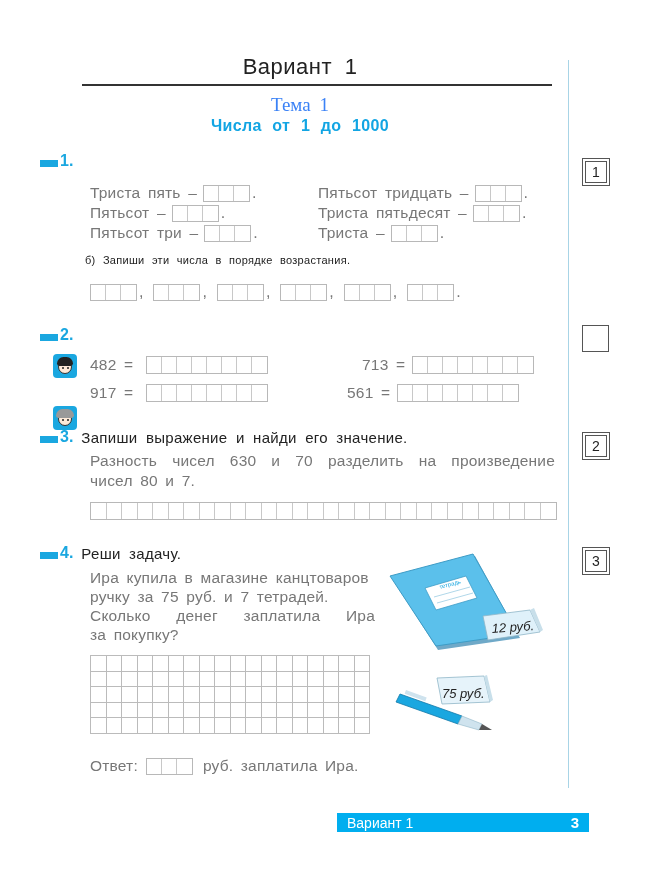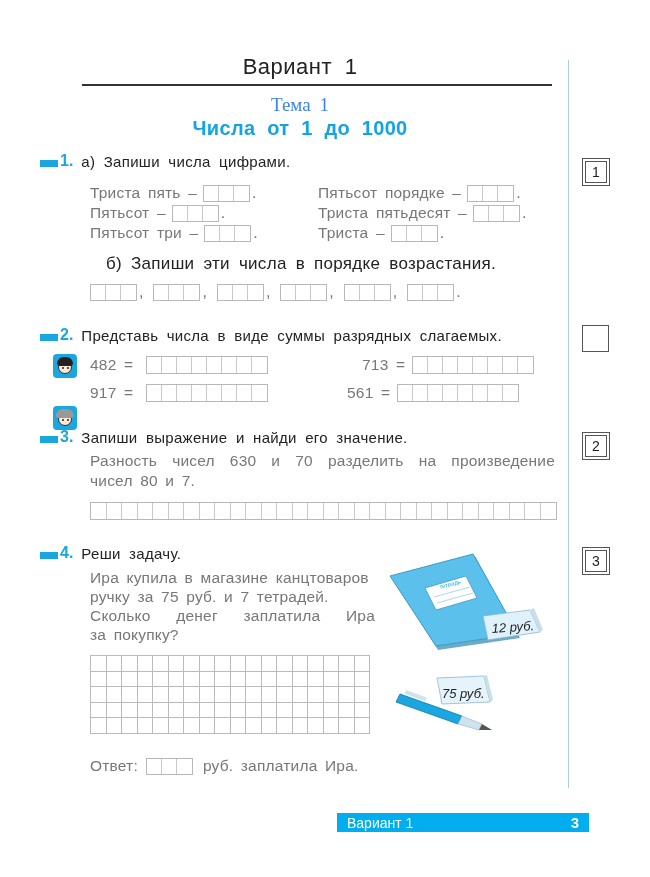--- a/index.html
+++ b/index.html
@@ -5,21 +5,21 @@
   * { box-sizing: border-box; margin: 0; padding: 0; }
   html, body { width: 650px; height: 877px; background: #ffffff; overflow: hidden; }
   body { position: relative; font-family: "Liberation Sans", "DejaVu Sans", sans-serif; color: #222; }
 
   .abs { position: absolute; }
 
   
   .variant-title { left: 200px; top: 54px; width: 200px; text-align: center; font-size: 22px; color: #222; letter-spacing: 0.5px; word-spacing: 6px; }
   .header-rule { left: 82px; top: 84px; width: 470px; height: 2px; background: #333; }
   .tema { left: 200px; top: 94px; width: 200px; text-align: center; font-family: "Liberation Serif", "DejaVu Serif", serif; font-size: 19px; color: #3b82f6; word-spacing: 4px; }
-  .topic { left: 120px; top: 117px; width: 360px; text-align: center; font-size: 20px; font-weight: bold; color: #12a5e3; word-spacing: 6px; letter-spacing: 0.3px; }
+  .topic { left: 120px; top: 117px; width: 360px; text-align: center; font-size: 16px; font-weight: bold; color: #12a5e3; word-spacing: 6px; letter-spacing: 0.3px; }
 
   .vline { left: 568px; top: 60px; width: 1px; height: 728px; background: #a8d4e6; }
 
   
   .task-head { display: flex; align-items: center; font-size: 15px; }
   .marker { width: 18px; height: 7px; background: #1aa7e0; margin-right: 2px; margin-top: 4px; }
   .task-num { color: #1aa7e0; font-weight: bold; font-size: 16px; margin-right: 8px; }
   .task-text { color: #222; letter-spacing: 0.3px; word-spacing: 4px; }
 
   .gray { color: #777; font-size: 15.5px; letter-spacing: 0.2px; word-spacing: 3px; }
@@ -64,21 +64,20 @@
 <div class="abs variant-title">Вариант  1</div>
 <div class="abs header-rule"></div>
 <div class="abs tema">Тема  1</div>
 <div class="abs topic">Числа  от  1  до  1000</div>
 
 <div class="abs vline"></div>
 
 <div class="abs task-head" style="left:40px; top:152px;">
   <span class="marker"></span>
   <span class="task-num">1.</span>
-  <span class="task-text">а)  Запиши  числа  цифрами.</span>
 </div>
 
 <div class="abs" style="left:90px; top:183px;">
   <div class="line-item">
     <span class="gray">Триста  пять  –</span>
     <span class="cells">
         <span class="cell"></span>
         <span class="cell"></span>
         <span class="cell"></span>
       </span>
@@ -99,21 +98,21 @@
         <span class="cell"></span>
         <span class="cell"></span>
         <span class="cell"></span>
       </span>
       <span class="dot">.</span>
   </div>
 </div>
 
 <div class="abs" style="left:318px; top:183px;">
   <div class="line-item">
-    <span class="gray">Пятьсот  порядке  –</span>
+    <span class="gray">Пятьсот  тридцать  –</span>
     <span class="cells">
         <span class="cell"></span>
         <span class="cell"></span>
         <span class="cell"></span>
       </span>
       <span class="dot">.</span>
   </div>
   <div class="line-item">
     <span class="gray">Триста  пятьдесят  –</span>
     <span class="cells">
@@ -127,21 +126,21 @@
     <span class="gray">Триста  –</span>
     <span class="cells">
         <span class="cell"></span>
         <span class="cell"></span>
         <span class="cell"></span>
       </span>
       <span class="dot">.</span>
   </div>
 </div>
 
-<div class="abs task-text" style="left:106px; top:254px; font-size:17px;">б)  Запиши  эти  числа  в  порядке  возрастания.</div>
+<div class="abs task-text" style="left:85px; top:254px; font-size:11px;">б)  Запиши  эти  числа  в  порядке  возрастания.</div>
 
 <div class="abs" style="left:90px; top:283px; display:flex; align-items:flex-end; gap:0;">
   <span class="cells">
       <span class="cell"></span>
       <span class="cell"></span>
       <span class="cell"></span>
     </span>
     <span class="dot" style="margin-right:10px;">,</span>
   <span class="cells">
       <span class="cell"></span>
@@ -175,21 +174,20 @@
     <span class="dot">.</span>
 </div>
 
 <div class="abs score" style="top:158px;">
   <div class="score-inner">1</div>
 </div>
 
 <div class="abs task-head" style="left:40px; top:326px;">
   <span class="marker"></span>
   <span class="task-num">2.</span>
-  <span class="task-text">Представь  числа  в  виде  суммы  разрядных  слагаемых.</span>
 </div>
 
 <div class="abs avatar" style="left:53px; top:354px;">
   <div class="face"></div>
     <div class="hair"></div>
   <div class="eye" style="left:9px;"></div>
     <div class="eye" style="left:14px;"></div>
 </div>
 <div class="abs avatar girl" style="left:53px; top:382px;">
   <div class="face"></div>

